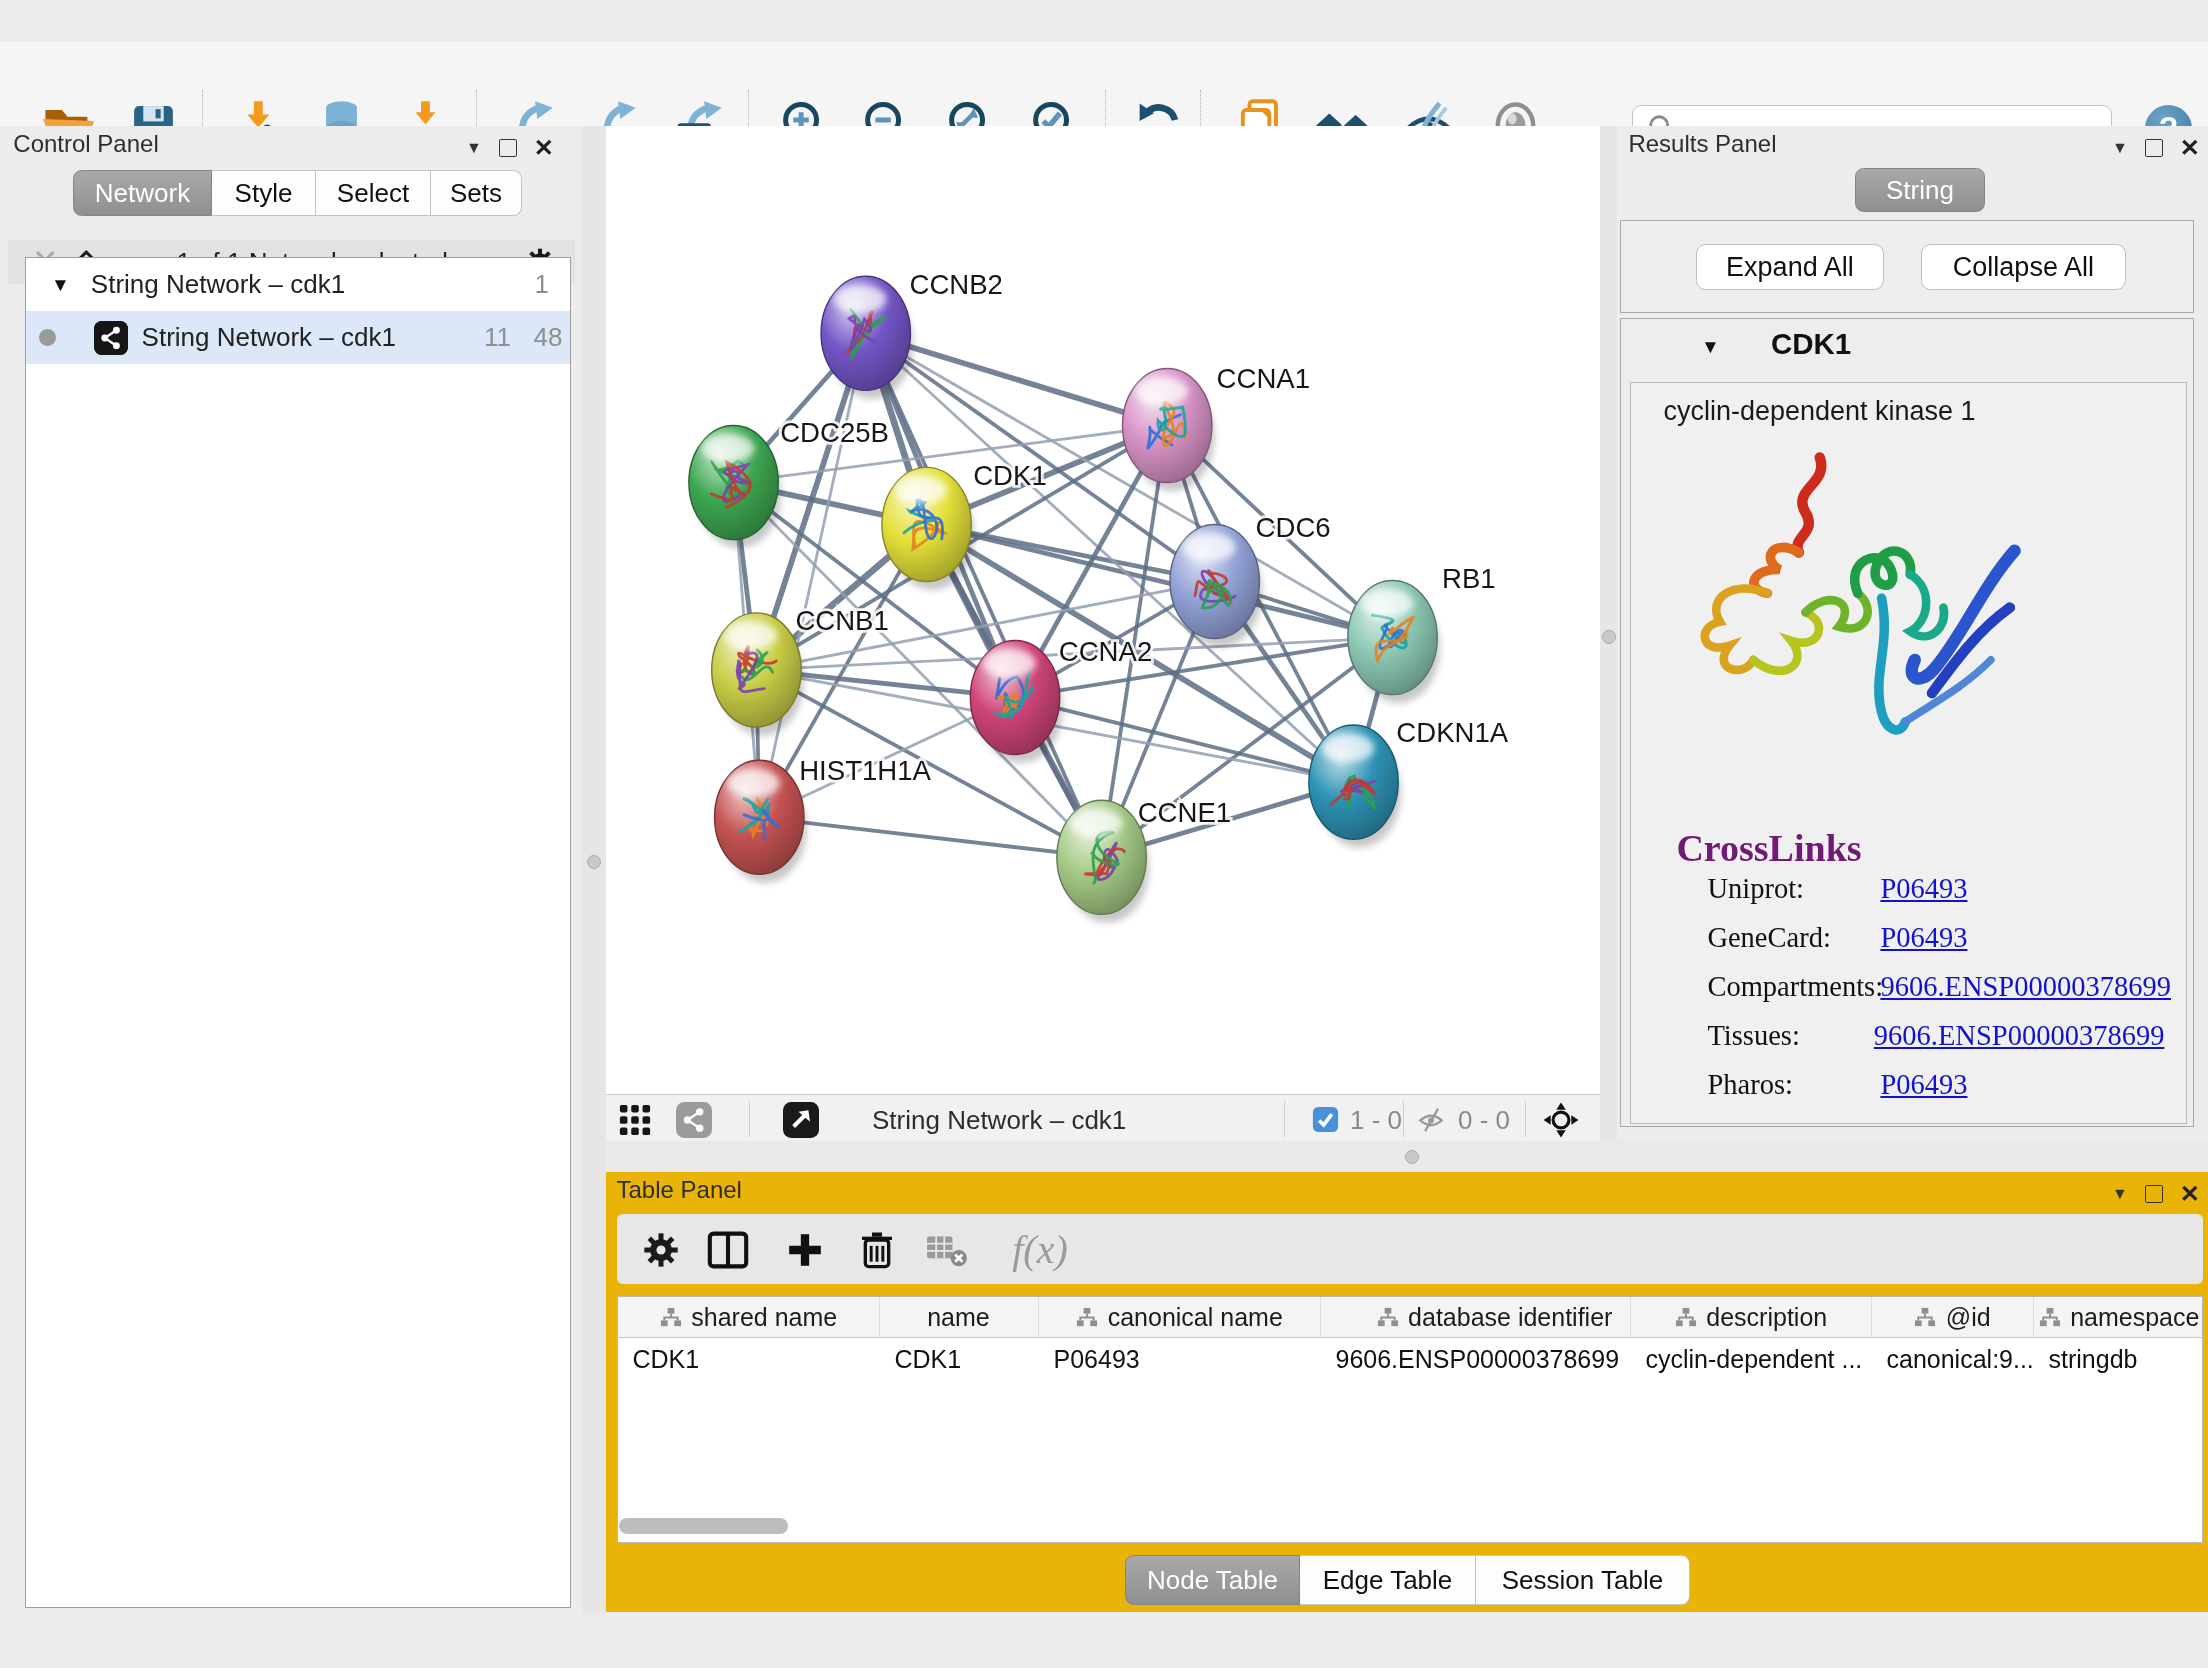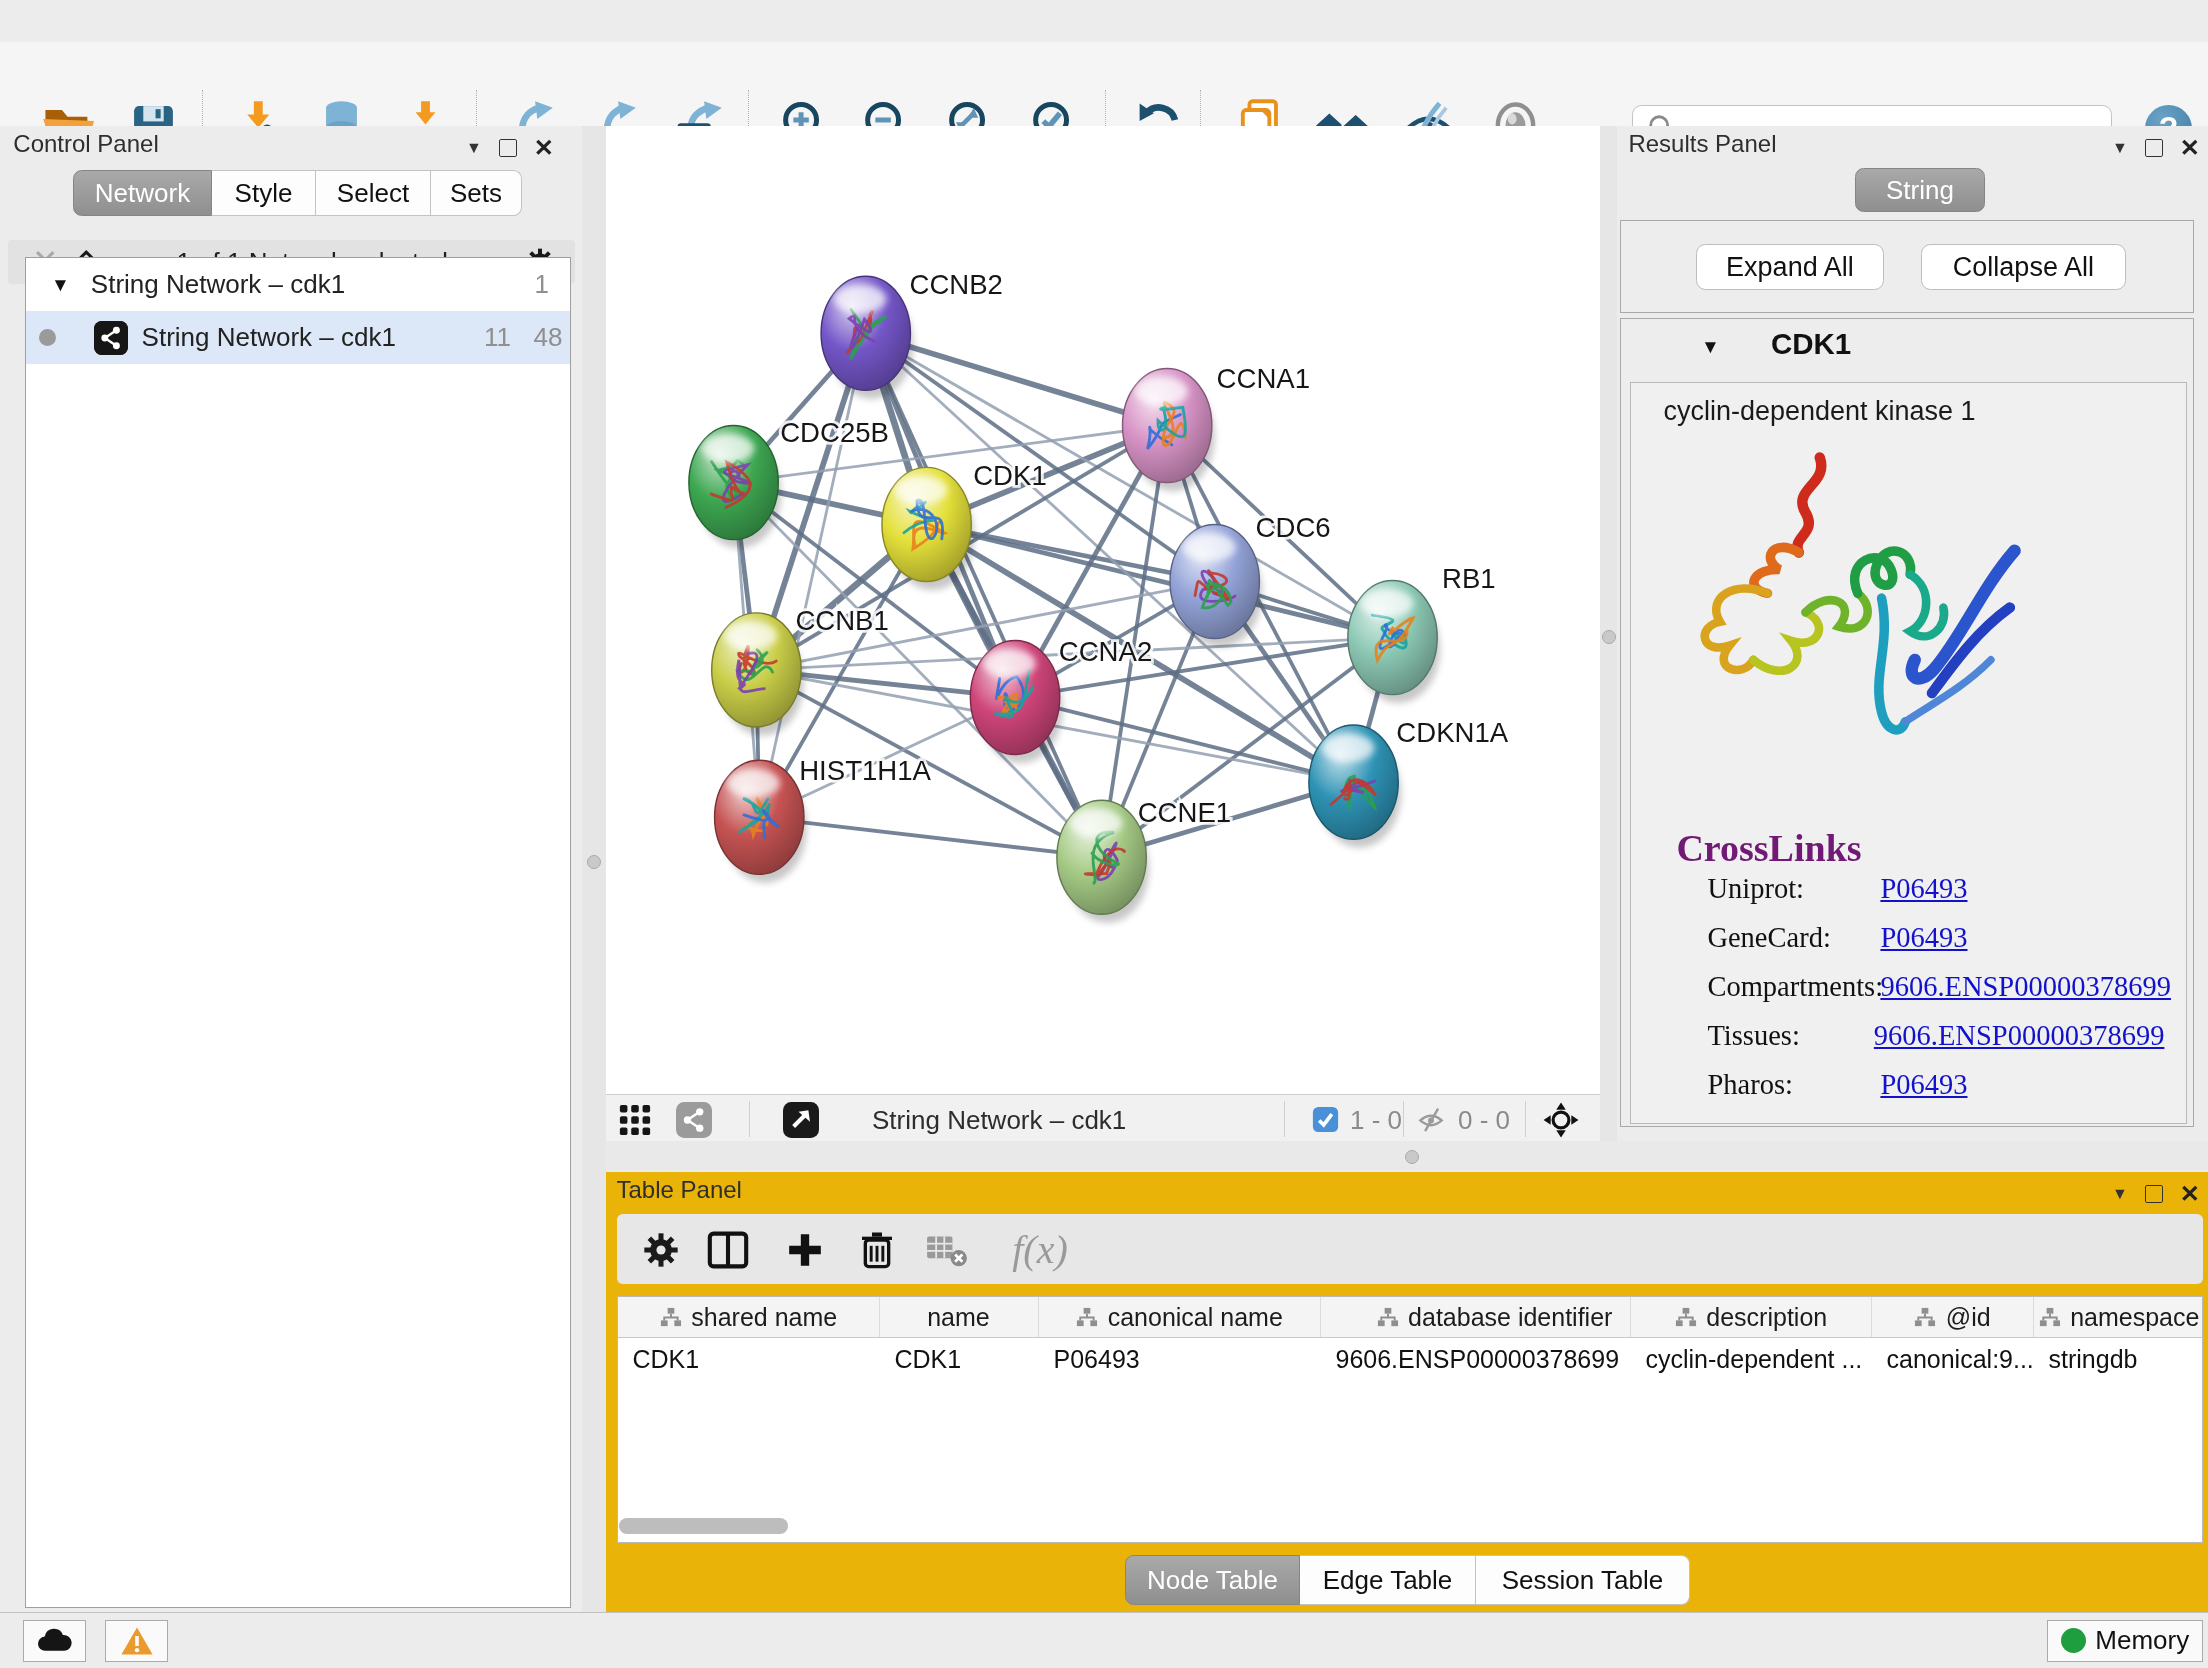--- a/index.html
+++ b/index.html
@@ -835,33 +835,15 @@
         </div>
       <div class="seg" style="width:175px">
           <span>Edge Table</span>
         </div>
       <div class="seg" style="width:213px">
           <span>Session Table</span>
         </div>
     </div>
   </div>
 
-  <div class="abs statusbar">
-    <div class="sbtn" style="left:23px;width:63px;">
-      <svg width="38" height="27" viewBox="0 0 48 34">
-        <path d="M12 30 a9 9 0 0 1 -1 -18 a12 12 0 0 1 23 -2 a8 8 0 0 1 2 20z" fill="#151515"></path>
-      </svg>
-    </div>
-    <div class="sbtn" style="left:105px;width:63px;">
-      <svg width="34" height="30" viewBox="0 0 48 42">
-        <path d="M24 2 L46 40 H2 Z" fill="#eb9b2d"></path>
-        <rect x="21.5" y="14" width="5" height="14" fill="#fff"></rect>
-        <circle cx="24" cy="34" r="3" fill="#fff"></circle>
-      </svg>
-    </div>
-    <div class="sbtn" style="left:2047px;width:156px;">
-      <span class="greendot"></span>
-      <span class="memtxt">Memory</span>
-    </div>
-  </div>
 
 </div>
 
 
 </body></html>

